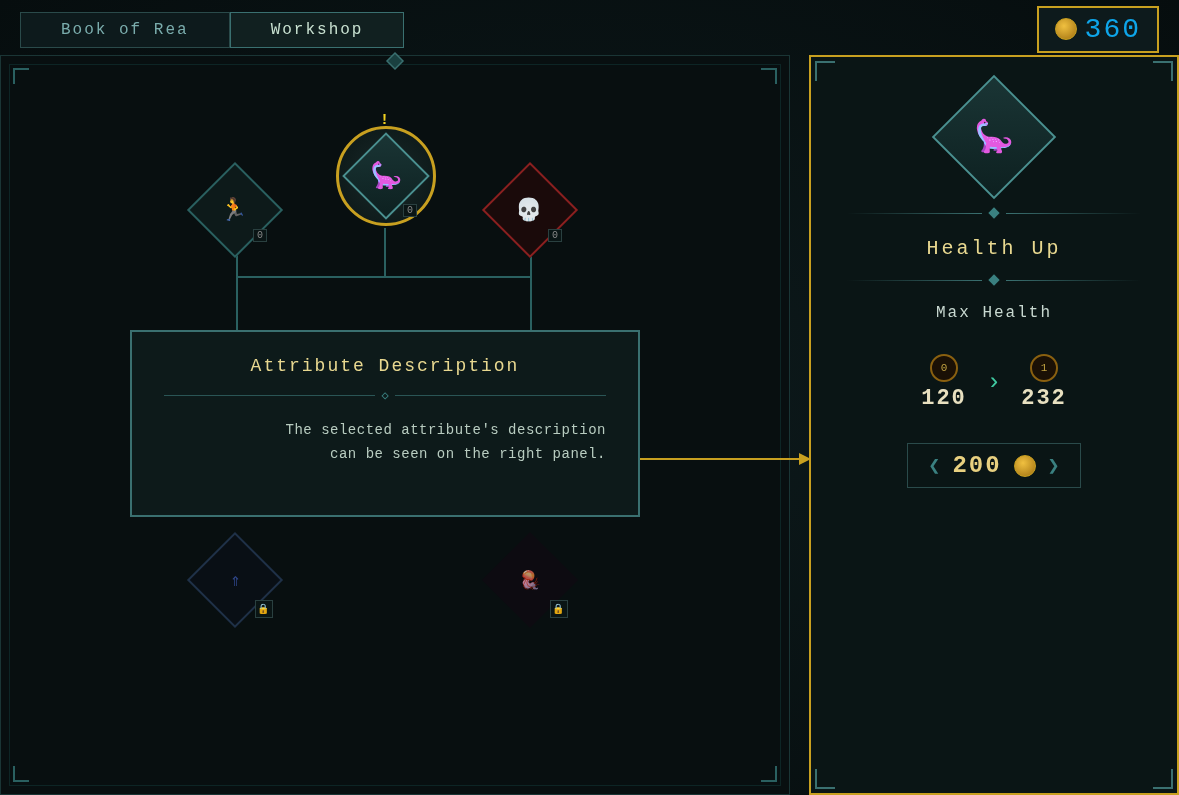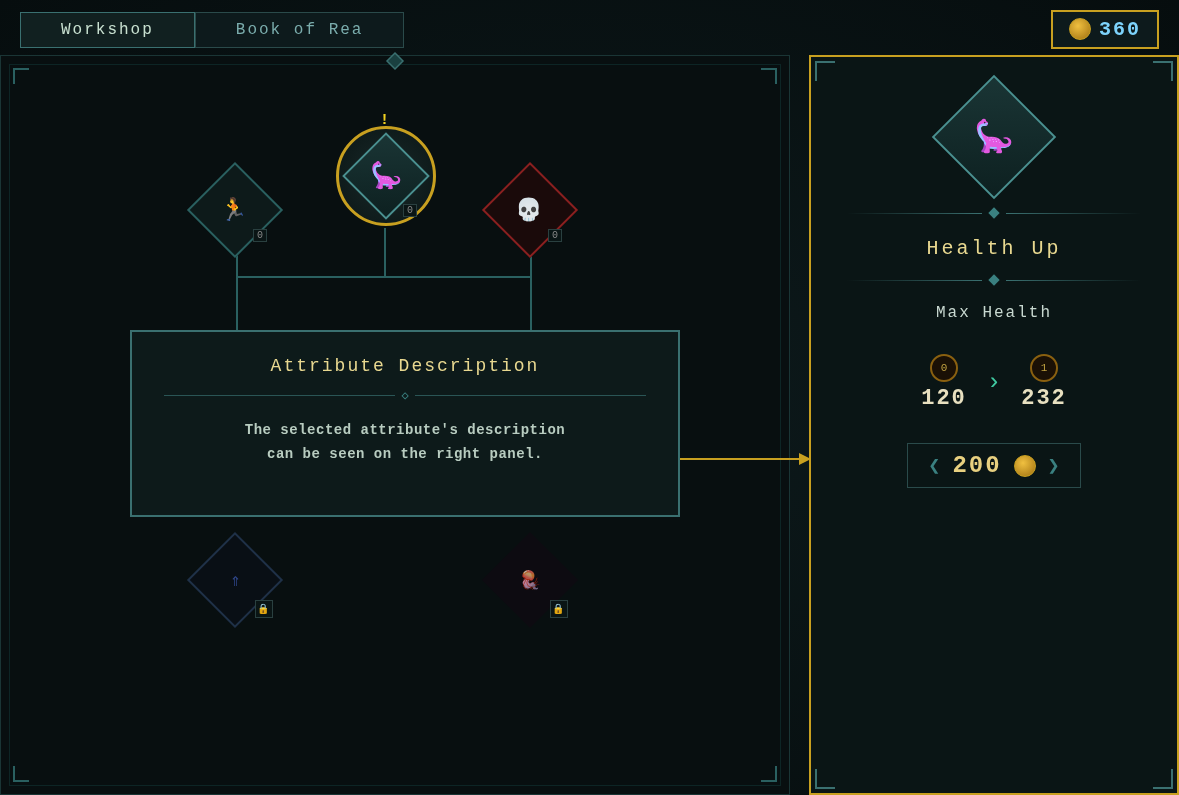--- a/index.html
+++ b/index.html
@@ -63,32 +63,32 @@
       display: flex;
       align-items: center;
       gap: 8px;
       border: 2px solid #c8a020;
       background: #0d1a1c;
       padding: 6px 16px;
       margin-top: 8px;
     }
 
     .currency-value {
-      color: #7dd3fc;
-      font-size: 20px;
-      letter-spacing: 2px;
-      font-weight: bold;
+      color: #0ea5e9;
+      font-size: 28px;
+      letter-spacing: 2px;
+      font-weight: normal;
     }
 
     
     .popup-dialog {
       position: absolute;
       top: 330px;
       left: 130px;
-      width: 550px;
+      width: 510px;
       background: #0d1a1a;
       border: 2px solid #3a7070;
       padding: 24px 32px;
       z-index: 20;
     }
 
     .popup-title {
       color: #e8d890;
       font-size: 18px;
       letter-spacing: 2px;
@@ -111,24 +111,23 @@
       content: '';
       flex: 1;
       height: 1px;
       background: #2a5555;
     }
 
     .popup-text {
       color: #b8ccc0;
       font-size: 14px;
       line-height: 1.7;
-      text-align: center;
+      text-align: right;
       margin-bottom: 24px;
       letter-spacing: 0.5px;
-      font-weight: bold;
     }
 
     .popup-footer {
       display: flex;
       align-items: center;
       justify-content: center;
       gap: 10px;
       color: #c8d8d0;
       font-size: 14px;
       letter-spacing: 1px;
@@ -263,25 +262,25 @@
       vertical-align: middle;
     }
   </style>
 </head>
 <body>
 
 <div class="game-bg"></div>
 
 <div class="header">
   <div class="tabs-container">
+    <div class="tab">
+      <span>Book of Rea</span>
+    </div>
     <div class="tab active">
       <span>Workshop</span>
-    </div>
-    <div class="tab">
-      <span>Book of Rea</span>
     </div>
   </div>
 
   <div class="currency-box">
     <span class="gold-icon"></span>
     <span class="currency-value">360</span>
   </div>
 </div>
 
 <div style="position:absolute;top:55px;left:0;width:790px;bottom:0;border:1px solid #1a3535;background:#080f10;">

